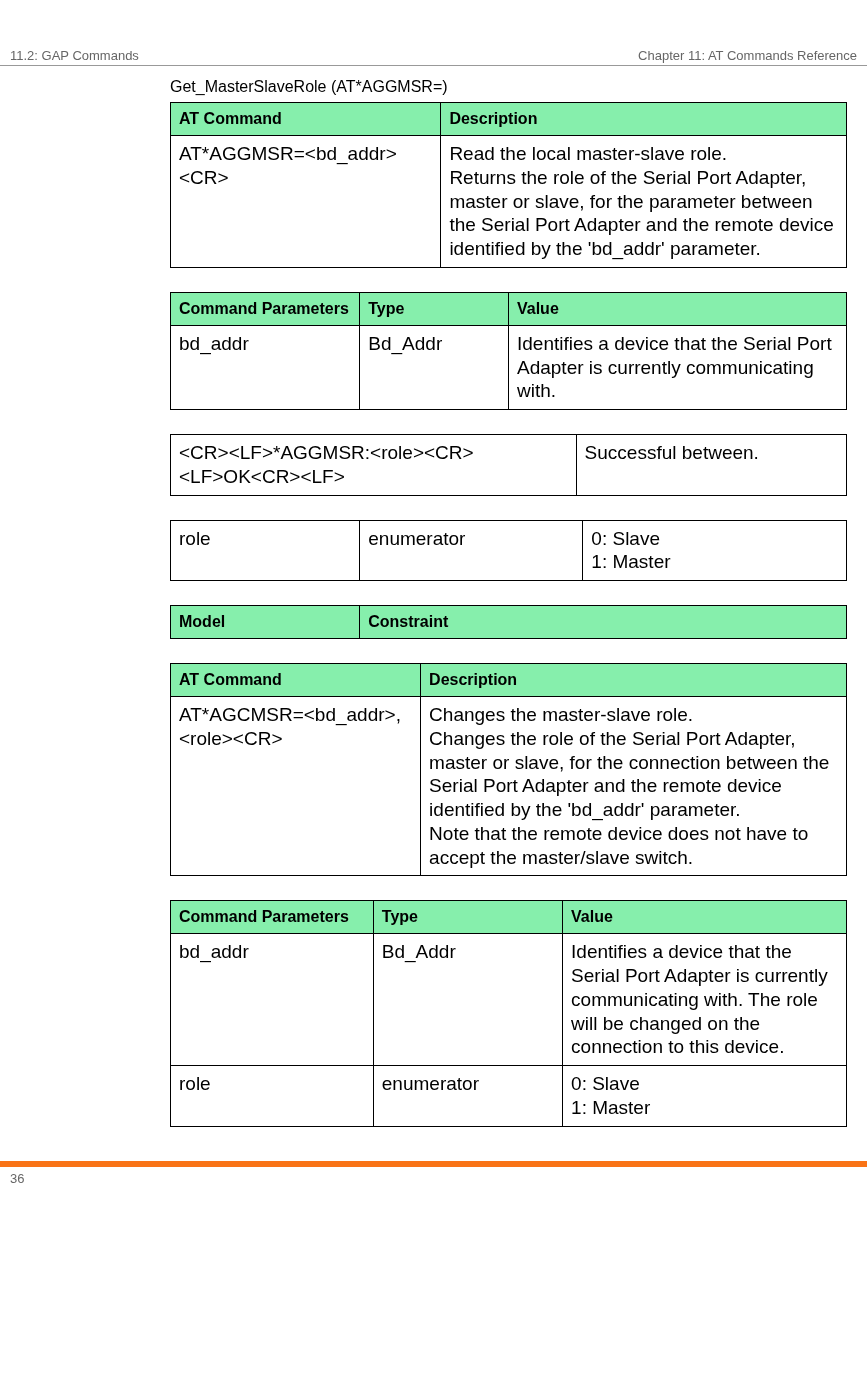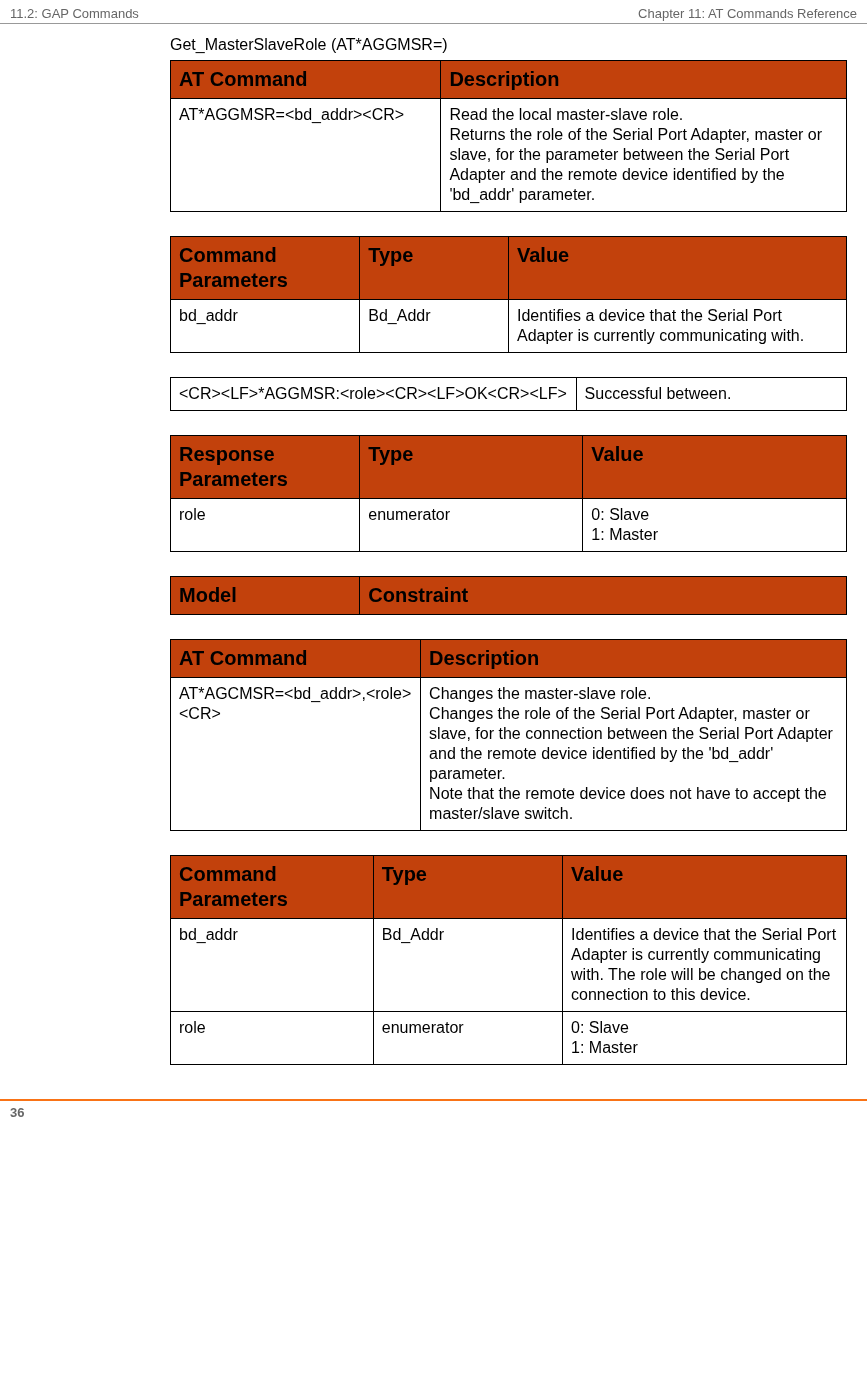--- a/index.html
+++ b/index.html
@@ -12,20 +12,21 @@
     width: 867px;
   }
   .page-header {
     display: flex;
     justify-content: space-between;
     padding: 6px 10px 2px 10px;
     font-family: "Trebuchet MS", Arial, sans-serif;
     font-size: 13px;
     color: #666;
     border-bottom: 1px solid #999;
+    margin-top: 42px;
   }
   .content {
     padding: 8px 20px 10px 170px;
   }
   .section-title {
     font-family: Verdana, Geneva, sans-serif;
     font-size: 16px;
     font-weight: normal;
     margin: 4px 0 6px 0;
     color: #000;
@@ -33,39 +34,38 @@
   table.data {
     border-collapse: collapse;
     width: 100%;
     margin-bottom: 24px;
   }
   table.data th, table.data td {
     border: 1px solid #000;
     padding: 6px 8px;
     text-align: left;
     vertical-align: top;
-    font-size: 16px;
+    font-size: 19px;
     line-height: 1.25;
   }
   table.data th {
-    background: #c2410c;
+    background: #86efac;
     font-family: Verdana, Geneva, sans-serif;
     font-weight: bold;
-    font-size: 20px;
+    font-size: 16px;
   }
   table.data td {
     font-family: Arial, Helvetica, sans-serif;
   }
   .page-footer {
-    border-top: 2px solid #f97316;
+    border-top: 6px solid #f97316;
     padding: 4px 10px;
     font-family: "Trebuchet MS", Arial, sans-serif;
     font-size: 13px;
     color: #666;
-    font-weight: bold;
   }
   .preline { white-space: pre-line; }
 </style>
 </head>
 <body>
 
 <div class="page-header">
   <div>11.2: GAP Commands</div>
   <div>Chapter 11: AT Commands Reference</div>
 </div>
@@ -125,25 +125,20 @@
   </tbody>
     </table>
 
   <table class="data">
     <colgroup>
         <col style="width:28%">
         <col style="width:33%">
         <col style="width:39%">
       </colgroup>
     <tbody>
-        <tr>
-      <th>Response Parameters</th>
-      <th>Type</th>
-      <th>Value</th>
-    </tr>
     <tr>
       <td>role</td>
       <td>enumerator</td>
       <td class="preline">0: Slave
 1: Master</td>
     </tr>
   </tbody>
     </table>
 
   <table class="data">

